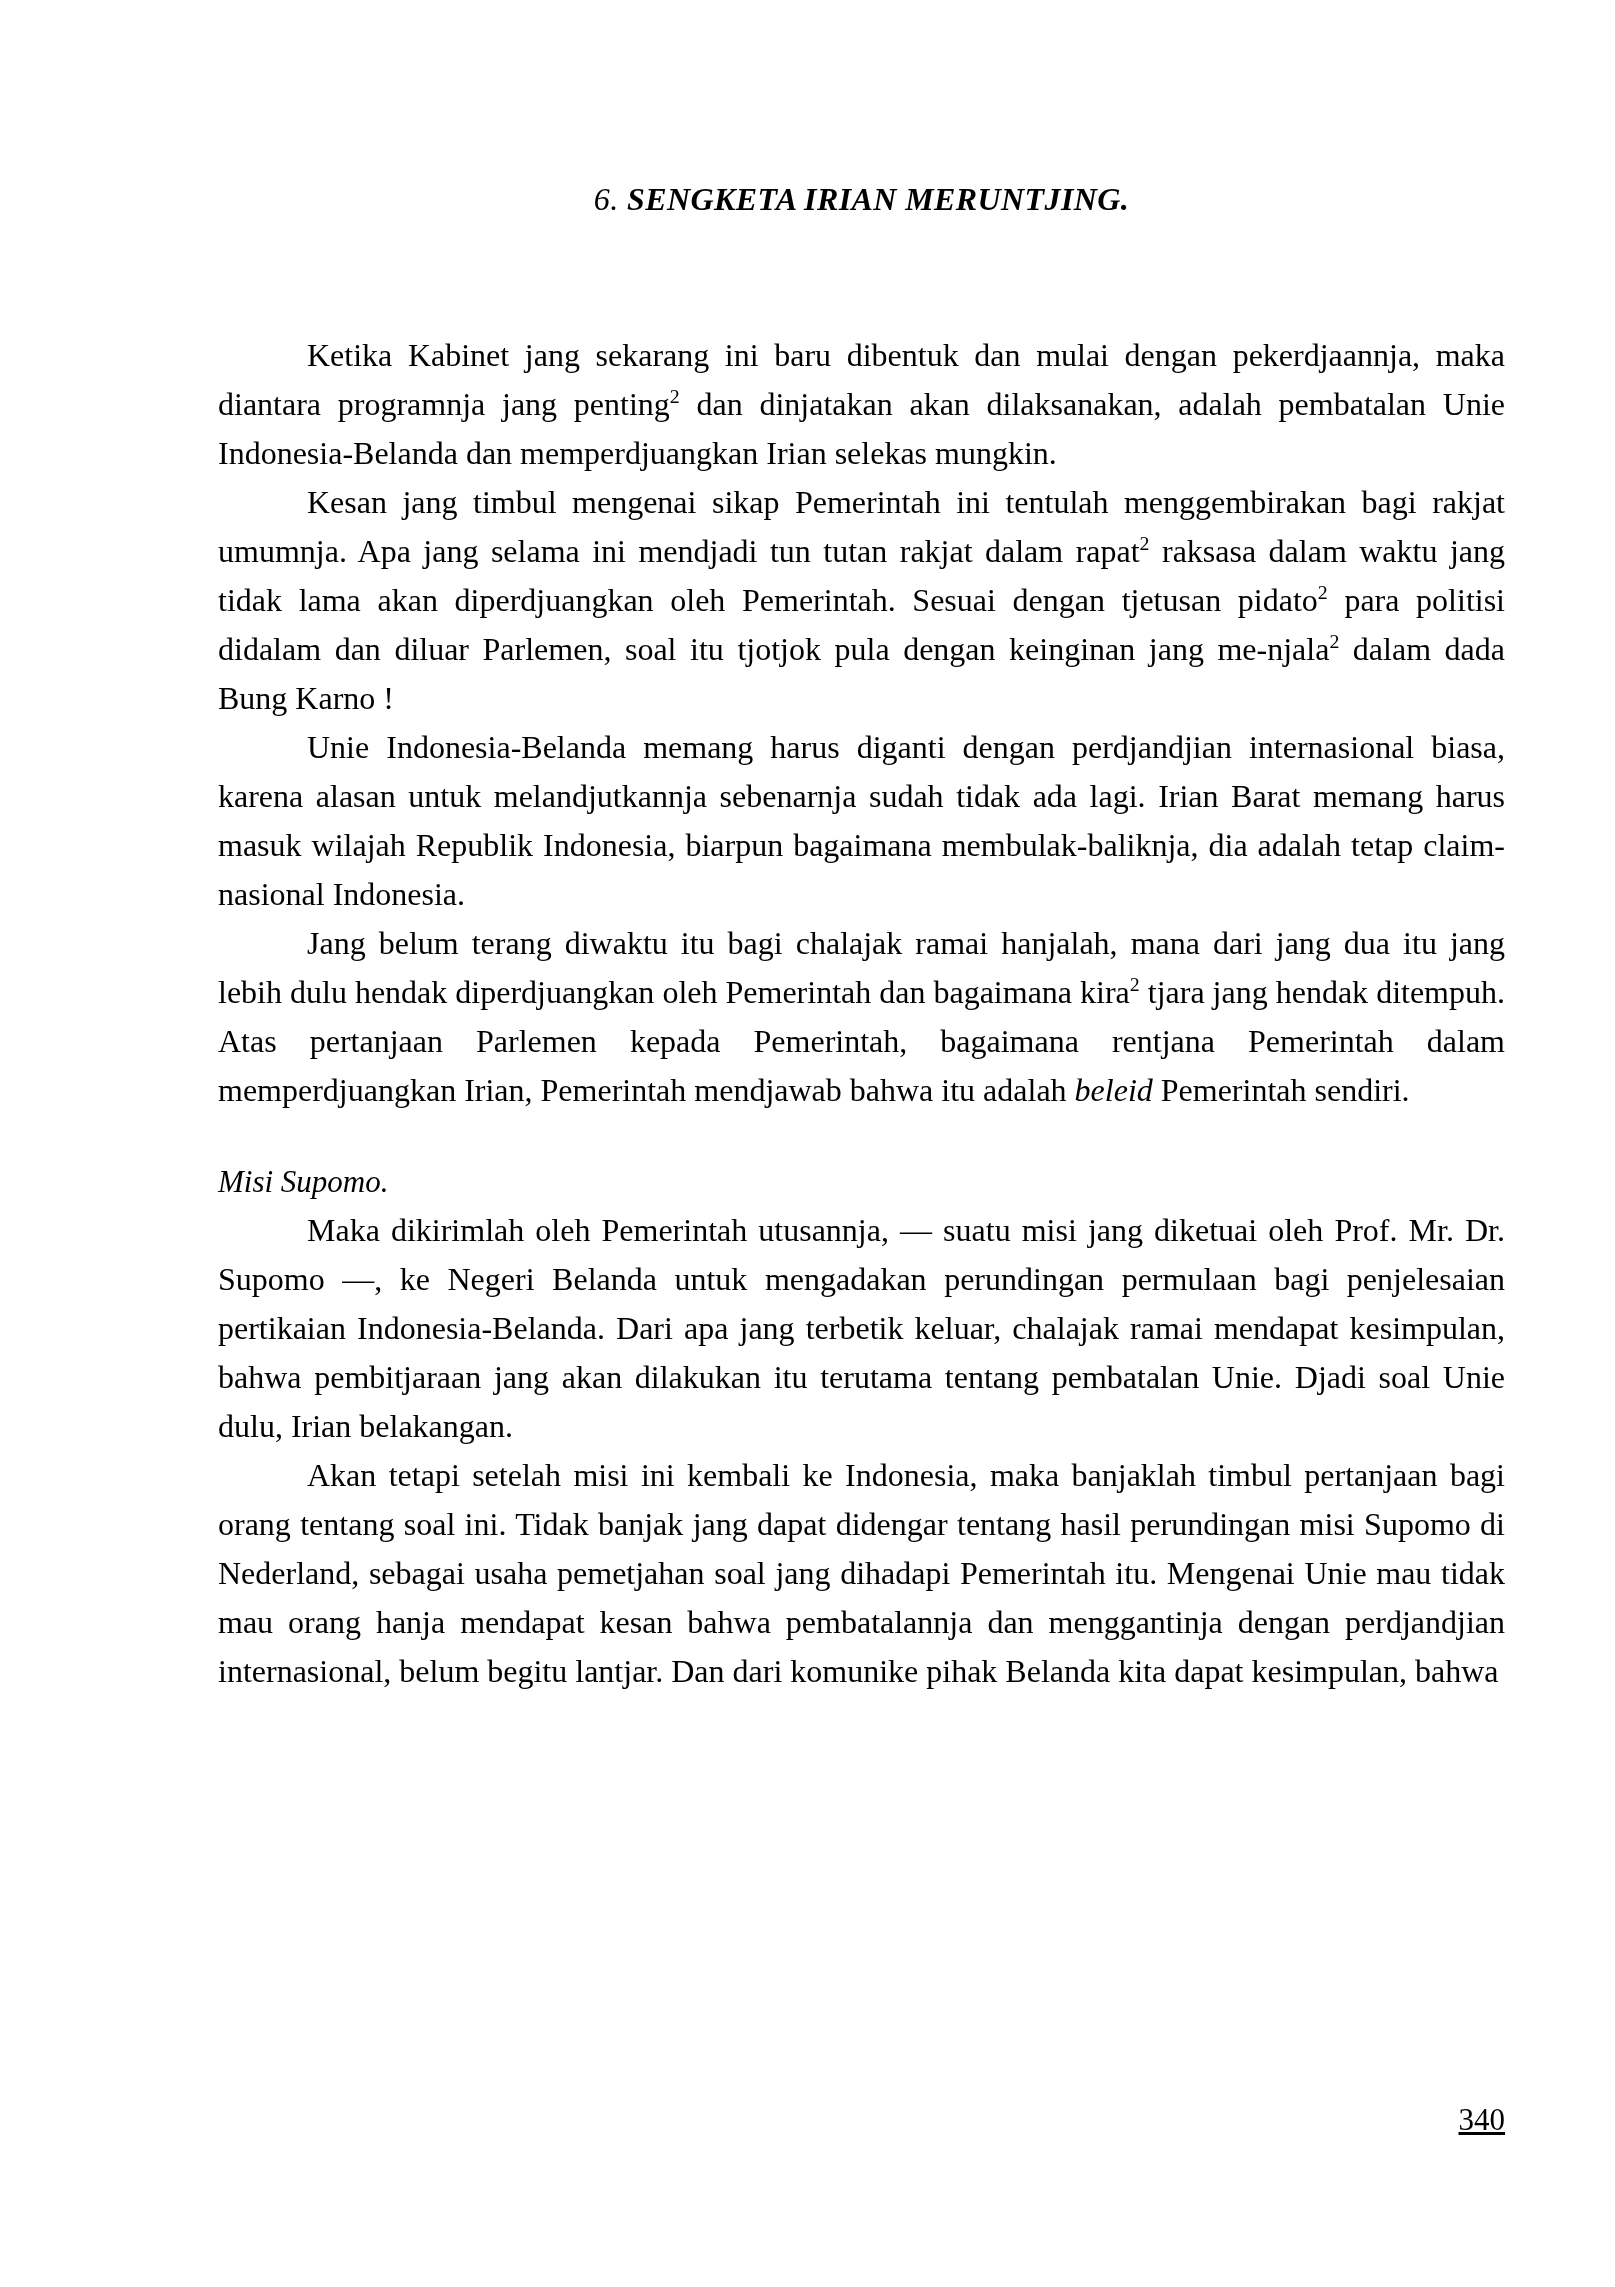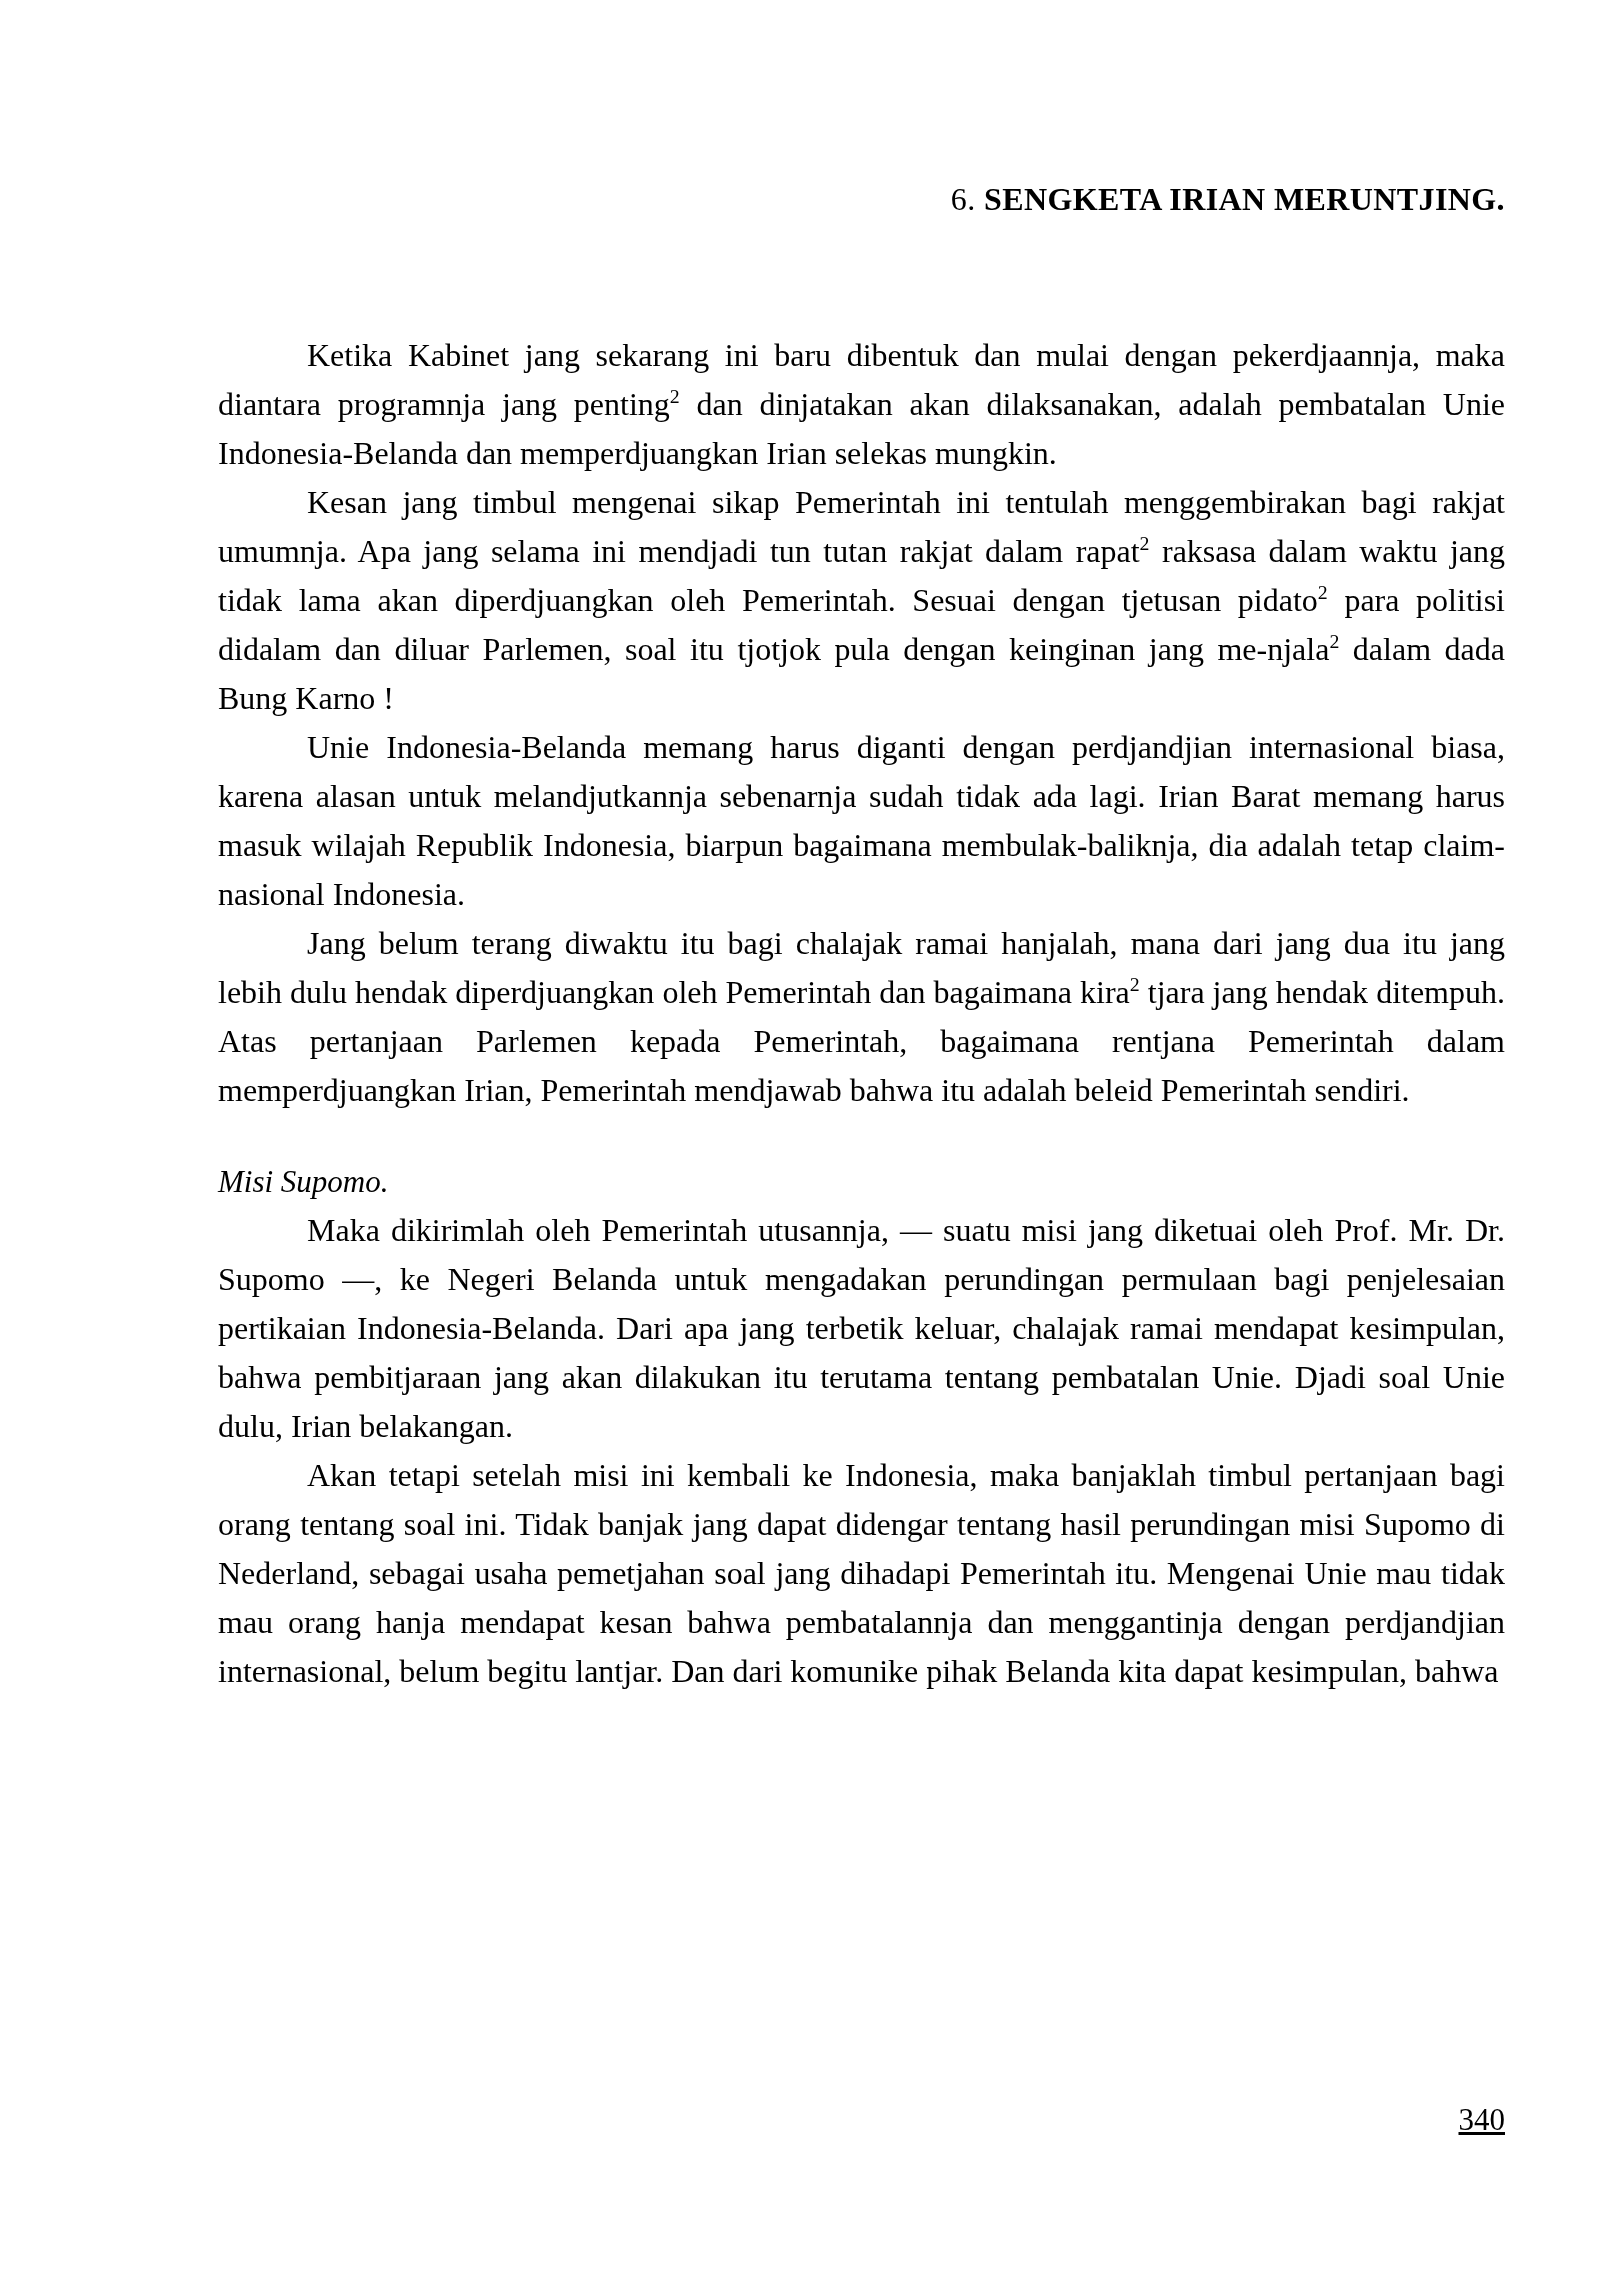--- a/index.html
+++ b/index.html
@@ -24,26 +24,27 @@
     box-sizing: border-box;
     padding: 0;
   }
   .content {
     position: absolute;
     left: 218px;
     top: 181px;
     width: 1287px;
   }
   .chapter-title {
-    text-align: right;
+    text-align: center;
     font-size: 32px;
     letter-spacing: 0.4px;
     margin: 0 0 0 0;
     font-weight: 700;
     font-family: "Liberation Serif", serif;
+    font-style: italic;
   }
   .chapter-title .num {
     font-weight: 400;
   }
   .body-block {
     margin-top: 113px;
   }
   p.para {
     margin: 0;
     font-size: 32px;
@@ -52,20 +53,21 @@
     text-indent: 89px;
     font-family: "Liberation Serif", serif;
     hyphens: none;
   }
   .sup {
     font-size: 0.62em;
     vertical-align: super;
     line-height: 0;
   }
   .ital {
+    font-style: italic;
     margin-top: 12px;
   }
   .subhead {
     margin: 0;
     margin-top: 42px;
     font-size: 31px;
     line-height: 49px;
     font-style: italic;
     text-indent: 0;
     font-family: "Liberation Serif", serif;

